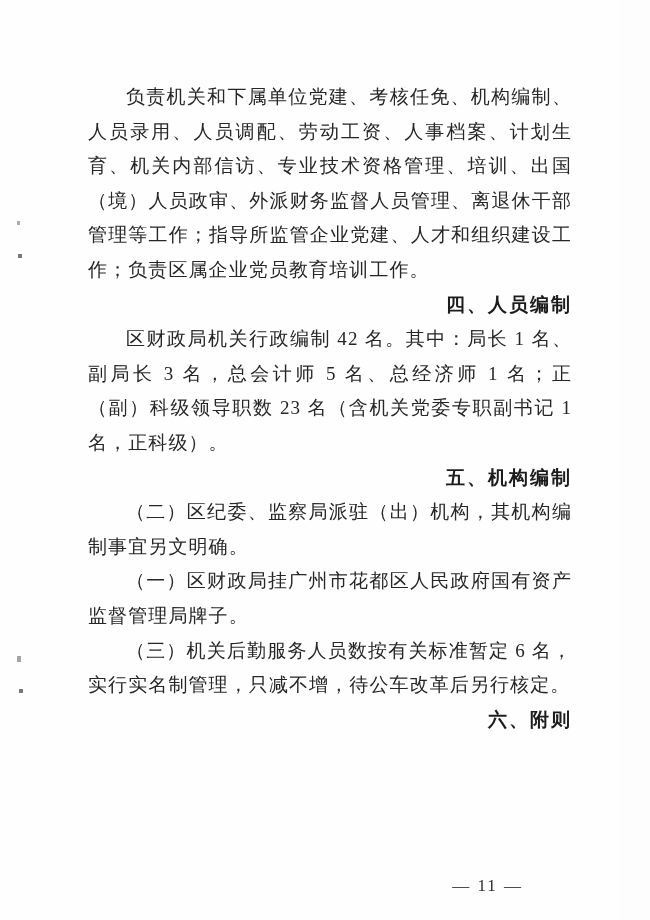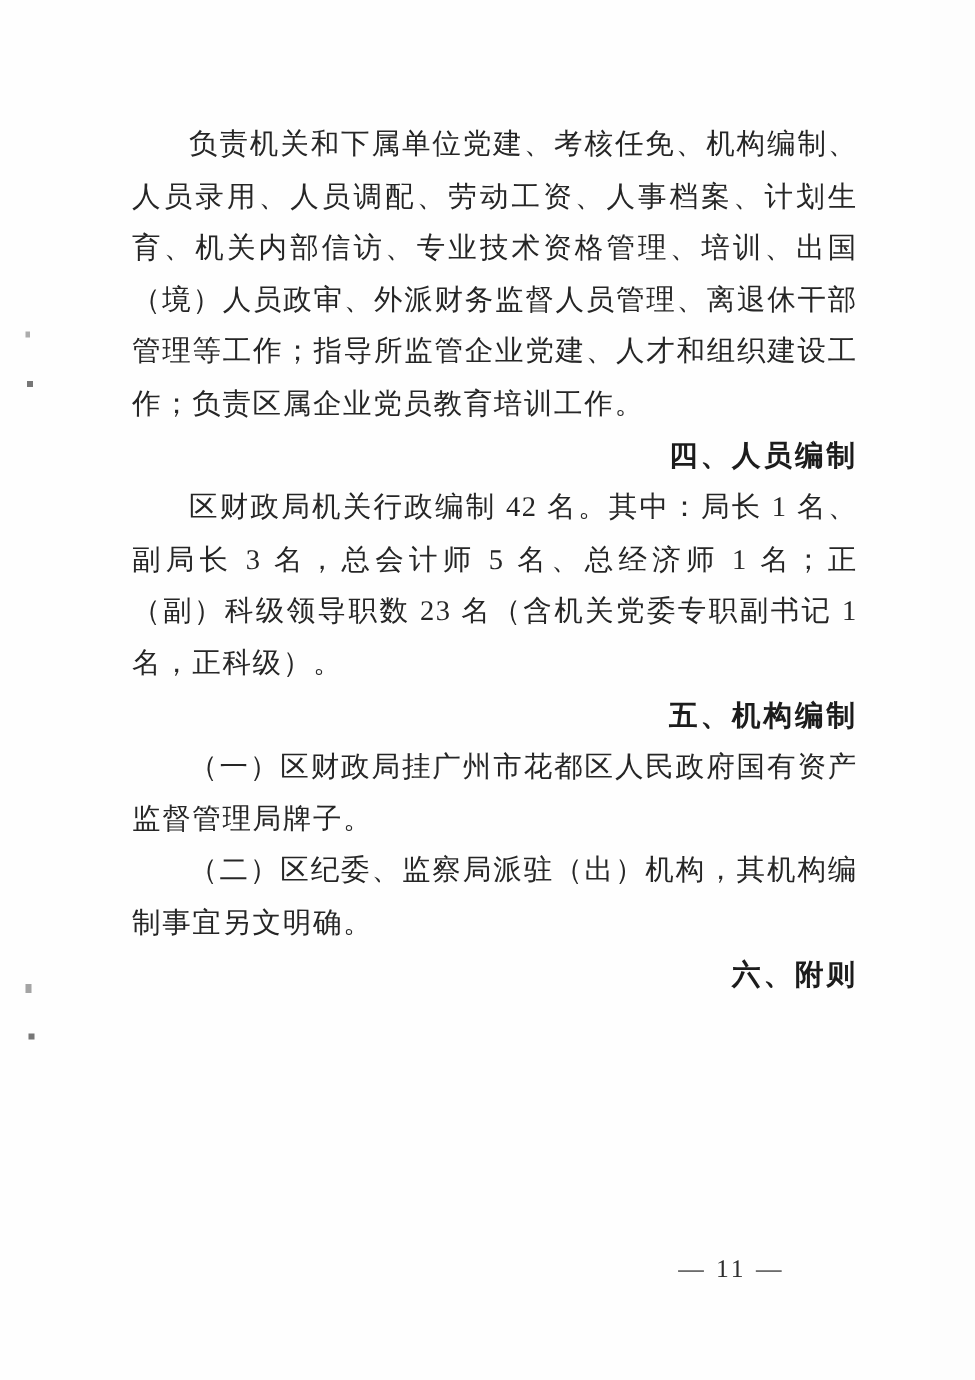--- a/index.html
+++ b/index.html
@@ -38,21 +38,21 @@
   .content h3 {
     font-size: 19px;
     font-weight: 700;
     color: #1c1c1c;
     font-family: "Liberation Sans", "DejaVu Sans", sans-serif;
     text-align: right;
     letter-spacing: 2px;
   }
   .page-number {
     position: absolute;
-    top: 836px;
+    top: 876px;
     right: 97px;
     font-size: 17px;
     letter-spacing: 2px;
     color: #2e2e2e;
     font-family: "Liberation Serif", "DejaVu Serif", serif;
   }
   .speck {
     position: absolute;
     background: #4a4a4a;
     opacity: 0.75;
@@ -70,20 +70,21 @@
   <span class="speck speck-1"></span>
   <span class="speck speck-2"></span>
   <span class="speck speck-3"></span>
   <span class="speck speck-4"></span>
 
   <div class="content">
     <p>负责机关和下属单位党建、考核任免、机构编制、人员录用、人员调配、劳动工资、人事档案、计划生育、机关内部信访、专业技术资格管理、培训、出国（境）人员政审、外派财务监督人员管理、离退休干部管理等工作；指导所监管企业党建、人才和组织建设工作；负责区属企业党员教育培训工作。</p>
     <h3>四、人员编制</h3>
     <p>区财政局机关行政编制 42 名。其中：局长 1 名、副局长 3 名，总会计师 5 名、总经济师 1 名；正（副）科级领导职数 23 名（含机关党委专职副书记 1 名，正科级）。</p>
     <h3>五、机构编制</h3>
+    <p>（二）区纪委、监察局派驻（出）机构，其机构编制事宜另文明确。</p>
     <p>（一）区财政局挂广州市花都区人民政府国有资产监督管理局牌子。</p>
-    <p>（二）区纪委、监察局派驻（出）机构，其机构编制事宜另文明确。</p>
+    <p>（三）机关后勤服务人员数按有关标准暂定 6 名，实行实名制管理，只减不增，待公车改革后另行核定。</p>
     <h3>六、附则</h3>
   </div>
 
   <div class="page-number">— 11 —</div>
 
 </div>
 
 </body></html>

